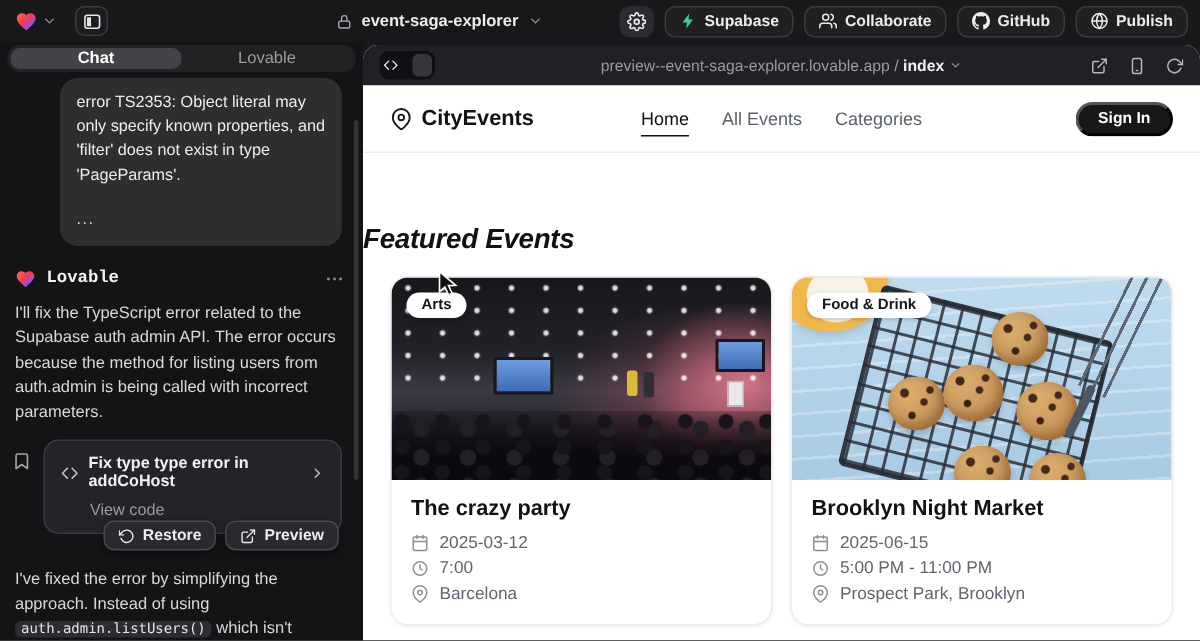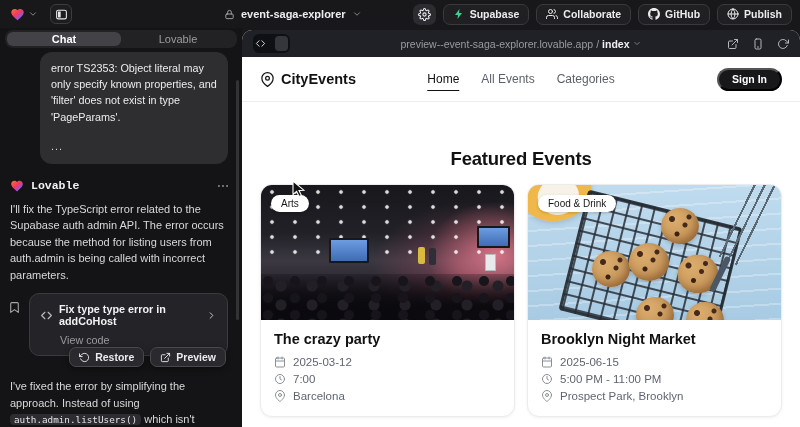--- a/index.html
+++ b/index.html
@@ -63,28 +63,28 @@
   .app { position:absolute; top:27px; left:0; right:0; bottom:0; background:#fff; }
   .app-header { height:45px; display:flex; align-items:center; padding:0 18px; border-bottom:1px solid #ededee; position:relative; }
   .brand { display:flex; align-items:center; gap:6px; font-size:14.5px; font-weight:700; color:#121212; }
   .brand .pin { color:#17171a; }
   .nav { position:absolute; left:50%; transform:translateX(-50%); display:flex; gap:22px; font-size:12px; color:#5b616b; }
   .nav-item { cursor:pointer; position:relative; }
   .nav-item.active { color:#111; font-weight:500; }
   .nav-item.active::after { content:""; position:absolute; left:0; right:0; bottom:-5px; height:1.5px; background:#111; }
   .signin { margin-left:auto; height:23px; padding:0 13px; border-radius:999px; background:#18181b; color:#fff; font-size:10.5px; font-weight:600; display:flex; align-items:center; cursor:pointer; }
 
-  .hero { text-align:center; margin-top:46px; }
+  .hero { margin-top:46px;font-style:italic; }
   .hero-title { font-size:18.5px; font-weight:700; color:#121212; letter-spacing:-.2px; }
   .hero-sub { margin-top:8px; font-size:12.5px; color:#757b84; }
 
   .cards { display:grid; grid-template-columns:1fr 1fr; gap:12px; padding:14px 18px 0; }
   .card { border:1px solid #ececee; border-radius:12px; overflow:hidden; background:#fff; box-shadow:0 1px 3px rgba(0,0,0,.06); cursor:pointer; }
   .card-img { position:relative; height:135px; overflow:hidden; }
-  .badge { position:absolute; z-index:5; top:10px; left:10px; background:#fff; border-radius:999px; padding:3px 10px; font-size:10px; font-weight:400; color:#17171a; box-shadow:0 1px 3px rgba(0,0,0,.2); }
+  .badge { position:absolute; z-index:5; top:10px; left:10px; background:#fff; border-radius:999px; padding:3px 10px; font-size:10px; font-weight:700; color:#17171a; box-shadow:0 1px 3px rgba(0,0,0,.2); }
   .card-body { padding:11px 13px 14px; }
   .card-title { font-size:14.5px; font-weight:700; color:#121212; }
   .meta { margin-top:9px; display:flex; flex-direction:column; gap:5px; }
   .meta-row { display:flex; align-items:center; gap:7px; font-size:11.5px; color:#5f6570; }
   .meta-row svg { color:#8a9097; }
 
   
   .img-arts { background:
       radial-gradient(ellipse 95px 75px at 93% 52%, rgba(243,128,148,.8), rgba(243,128,148,0) 72%),
       radial-gradient(ellipse 130px 95px at 80% 62%, rgba(210,90,115,.4), transparent 70%),

